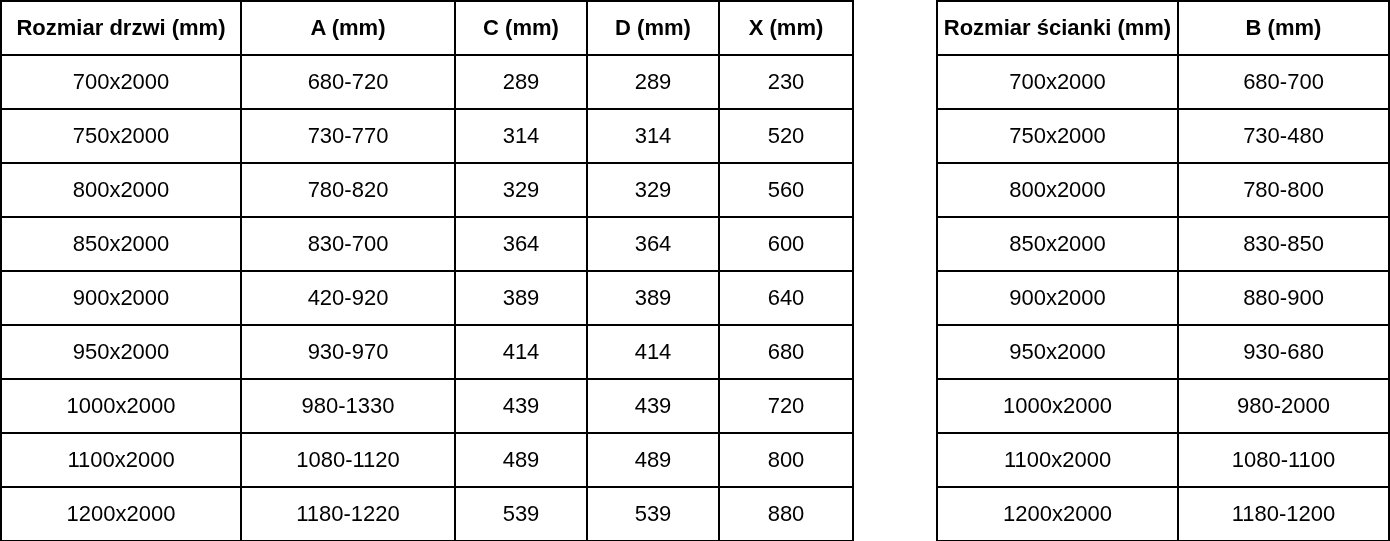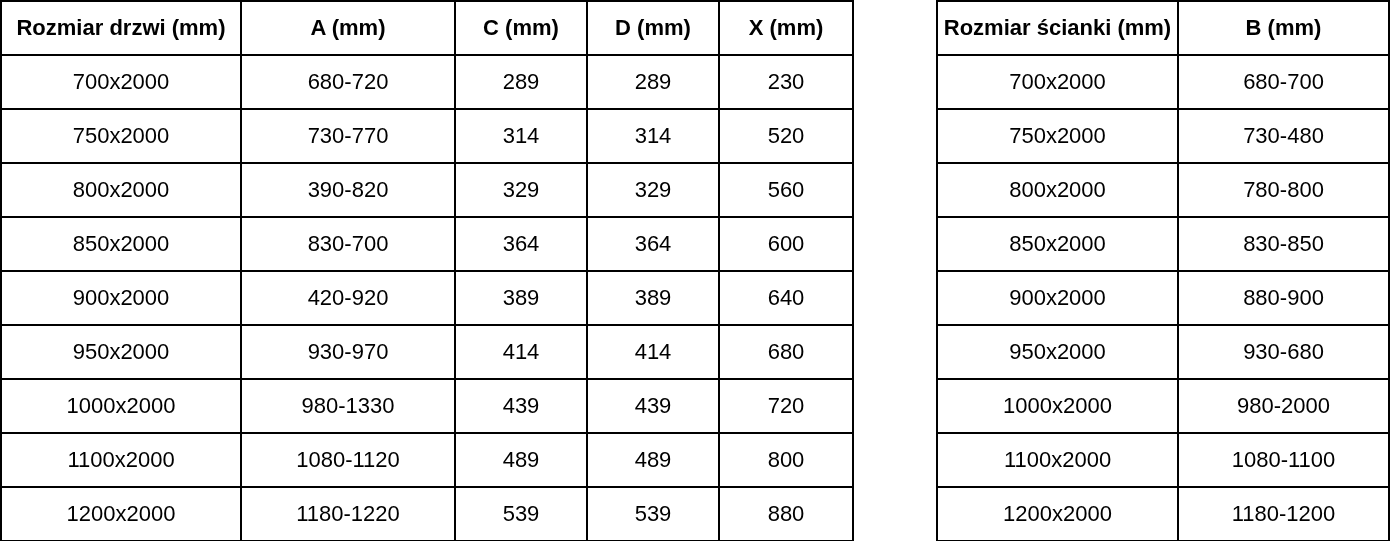--- a/index.html
+++ b/index.html
@@ -78,21 +78,21 @@
         </tr>
         <tr>
           <td>750x2000</td>
           <td>730-770</td>
           <td>314</td>
           <td>314</td>
           <td>520</td>
         </tr>
         <tr>
           <td>800x2000</td>
-          <td>390-820</td>
+          <td>780-820</td>
           <td>329</td>
           <td>329</td>
           <td>560</td>
         </tr>
         <tr>
           <td>850x2000</td>
           <td>830-700</td>
           <td>364</td>
           <td>364</td>
           <td>600</td>

